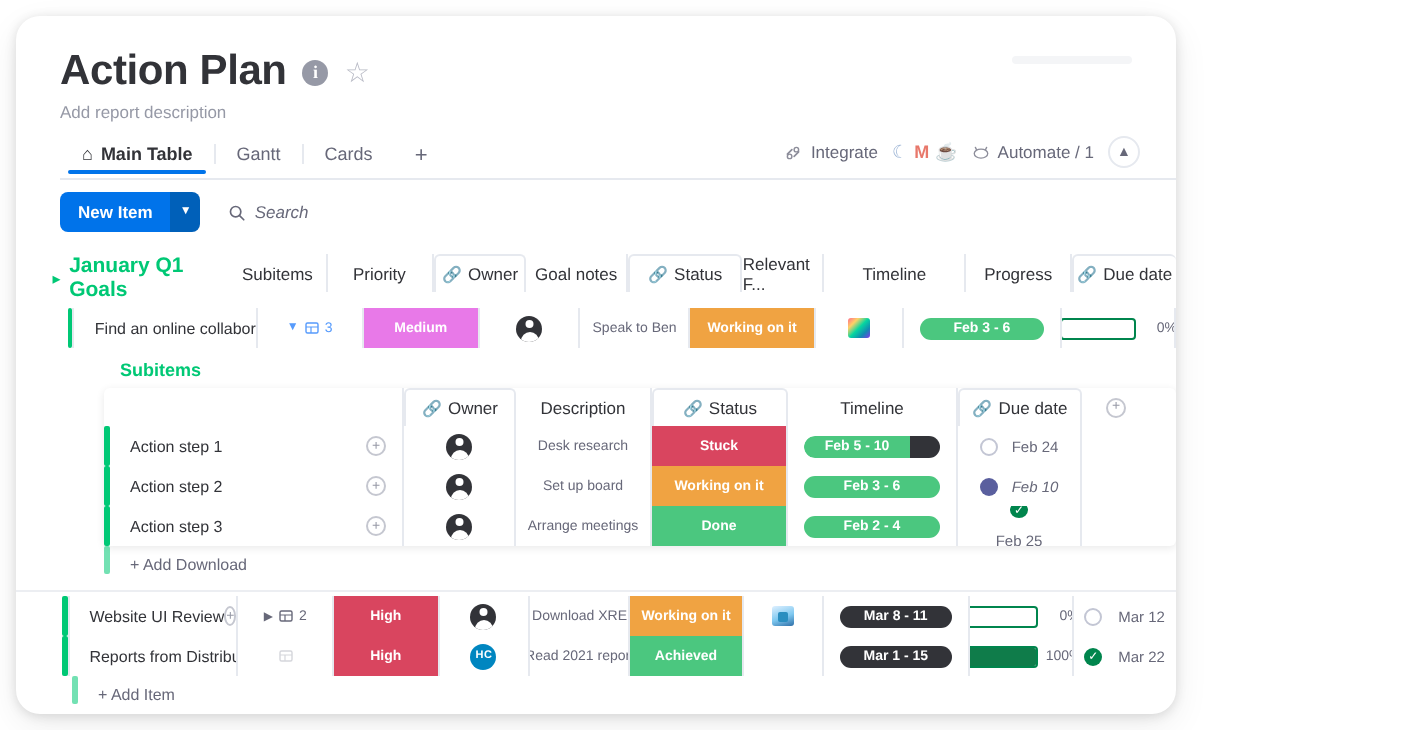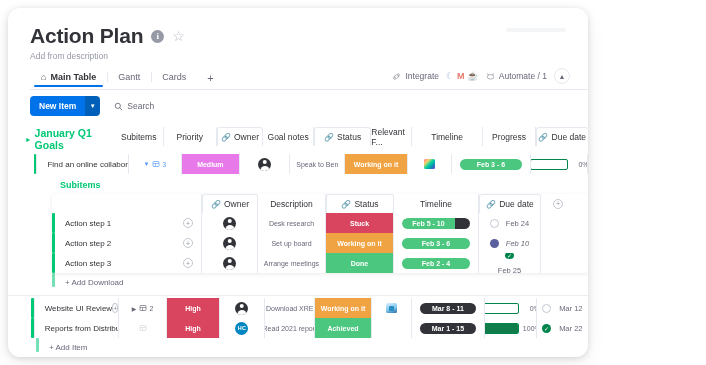--- a/index.html
+++ b/index.html
@@ -73,21 +73,21 @@
   .toolbar { display: flex; align-items: center; gap: 14px; padding: 9px 0 0 22px; }
   .newbtn { display: flex; align-items: stretch; border-radius: 4px; overflow: hidden; }
   .newbtn .lbl {
     background: #0073ea; color: #fff; font-size: 8.5px; font-weight: 600;
     padding: 5px 9px; display: flex; align-items: center;
   }
   .newbtn .car {
     background: #0060b9; color: #fff; font-size: 6px; width: 15px;
     display: flex; align-items: center; justify-content: center;
   }
-  .search { display: flex; align-items: center; gap: 4px; font-size: 8.5px; color: #676879; }
+  .search { display: flex; align-items: center; gap: 4px; font-size: 8.5px; color: #676879; font-style: italic; }
 
   
   .tbl { margin-top: 11px; font-size: 8px; color: #323338; }
   .grp-caret { width: 14px; text-align: center; color: #00c875; font-size: 8px; margin-left: 14px; }
   .grp-name { color: #00c875; font-size: 10.5px; font-weight: 600; }
 
   .row { display: flex; align-items: stretch; }
   .cell {
     display: flex; align-items: center; justify-content: center;
     border-right: 1px solid #e6e9ef; font-size: 8px; color: #323338;
@@ -197,21 +197,21 @@
 
   <div class="hdr">
     <div class="ghost-bar"></div>
 
     <div class="title-row">
       <div class="title">Action Plan</div>
       <div class="info-dot">i</div>
       <div class="star">☆</div>
     </div>
 
-    <div class="subtitle">Add from description</div>
+    <div class="subtitle">Add report description</div>
 
     <div class="tabs">
       <div class="tab active">
         <span>⌂</span>
         <span>Main Table</span>
       </div>
       <div class="tab">
         <span>Gantt</span>
       </div>
       <div class="tab">

